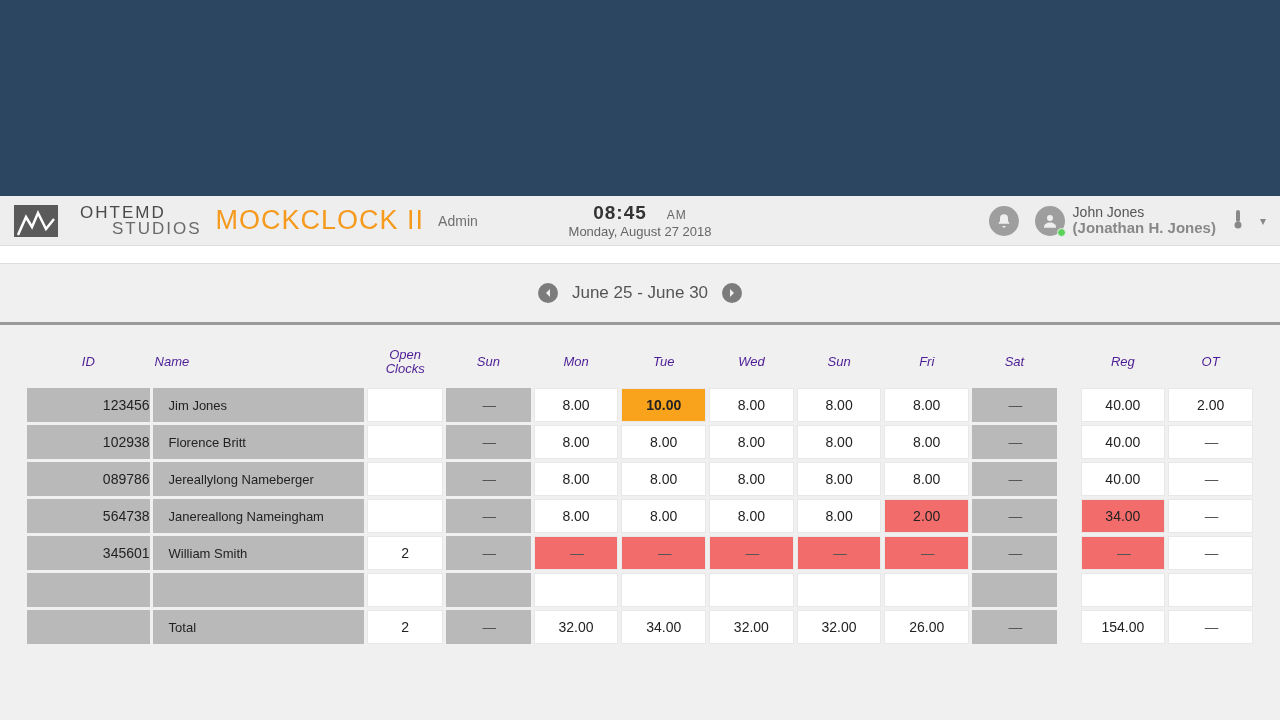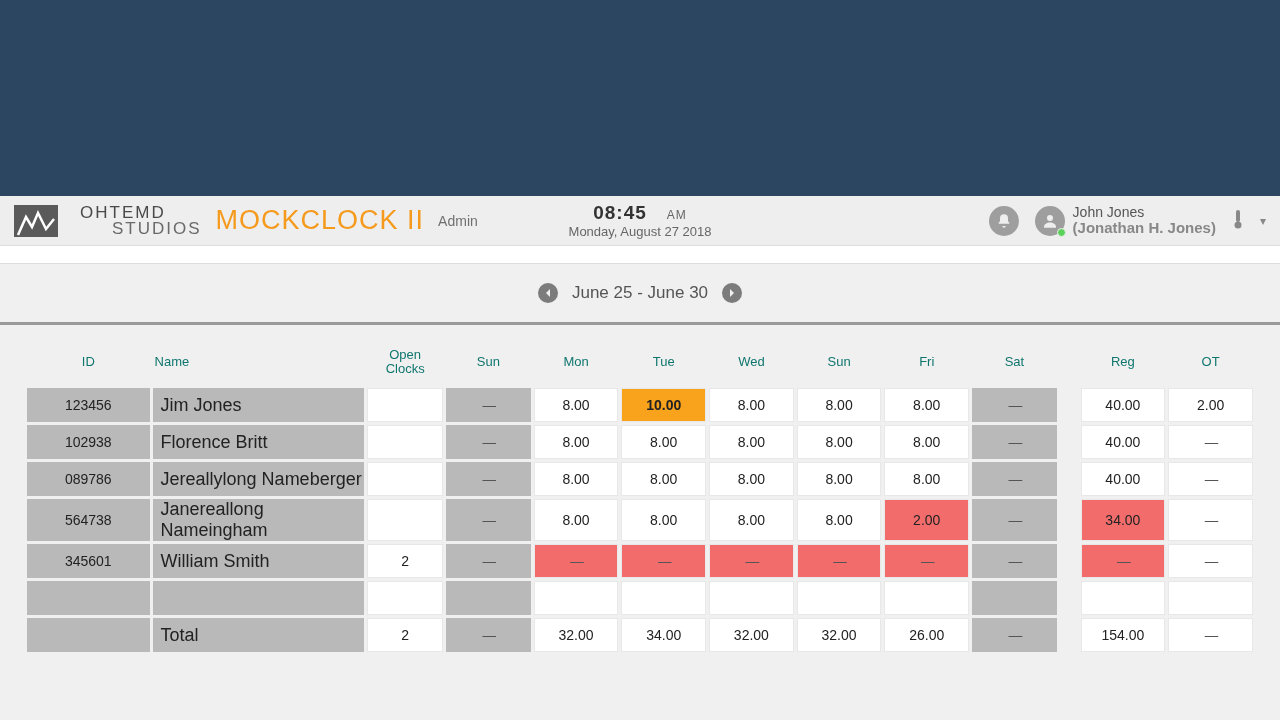--- a/index.html
+++ b/index.html
@@ -123,55 +123,57 @@
     background: #f0f0f0;
   }
   table {
     border-collapse: separate;
     border-spacing: 3px;
     width: 100%;
     table-layout: fixed;
   }
   th {
     font-weight: 400;
-    color: #0f766e;
+    color: #4c1d95;
     font-size: 13px;
     text-align: center;
     padding: 4px 2px 10px;
+    font-style: italic;
   }
   th.name-h { text-align: left; padding-left: 2px; }
   col.c-id   { width: 110px; }
   col.c-name { width: 190px; }
   col.c-oc   { width: 68px; }
   col.c-day  { width: 76px; }
   col.c-gap  { width: 16px; }
   col.c-reg  { width: 76px; }
   col.c-ot   { width: 76px; }
 
   td {
     background: #fff;
     height: 34px;
     font-size: 14px;
     text-align: center;
     color: #222;
     border: 1px solid #e8e8e8;
   }
   td.idcell {
     background: #b9b9b9;
+    text-align: right;
     padding-right: 0;
     color: #222;
     border: none;
   }
   td.namecell {
     background: #b9b9b9;
     text-align: left;
-    padding-left: 8px;
+    padding-left: 16px;
     color: #222;
     border: none;
-    font-size: 18px;
+    font-size: 13px;
   }
   td.greycell {
     background: #b9b9b9;
     color: #555;
     border: none;
   }
   td.gap {
     background: transparent;
     border: none;
   }

